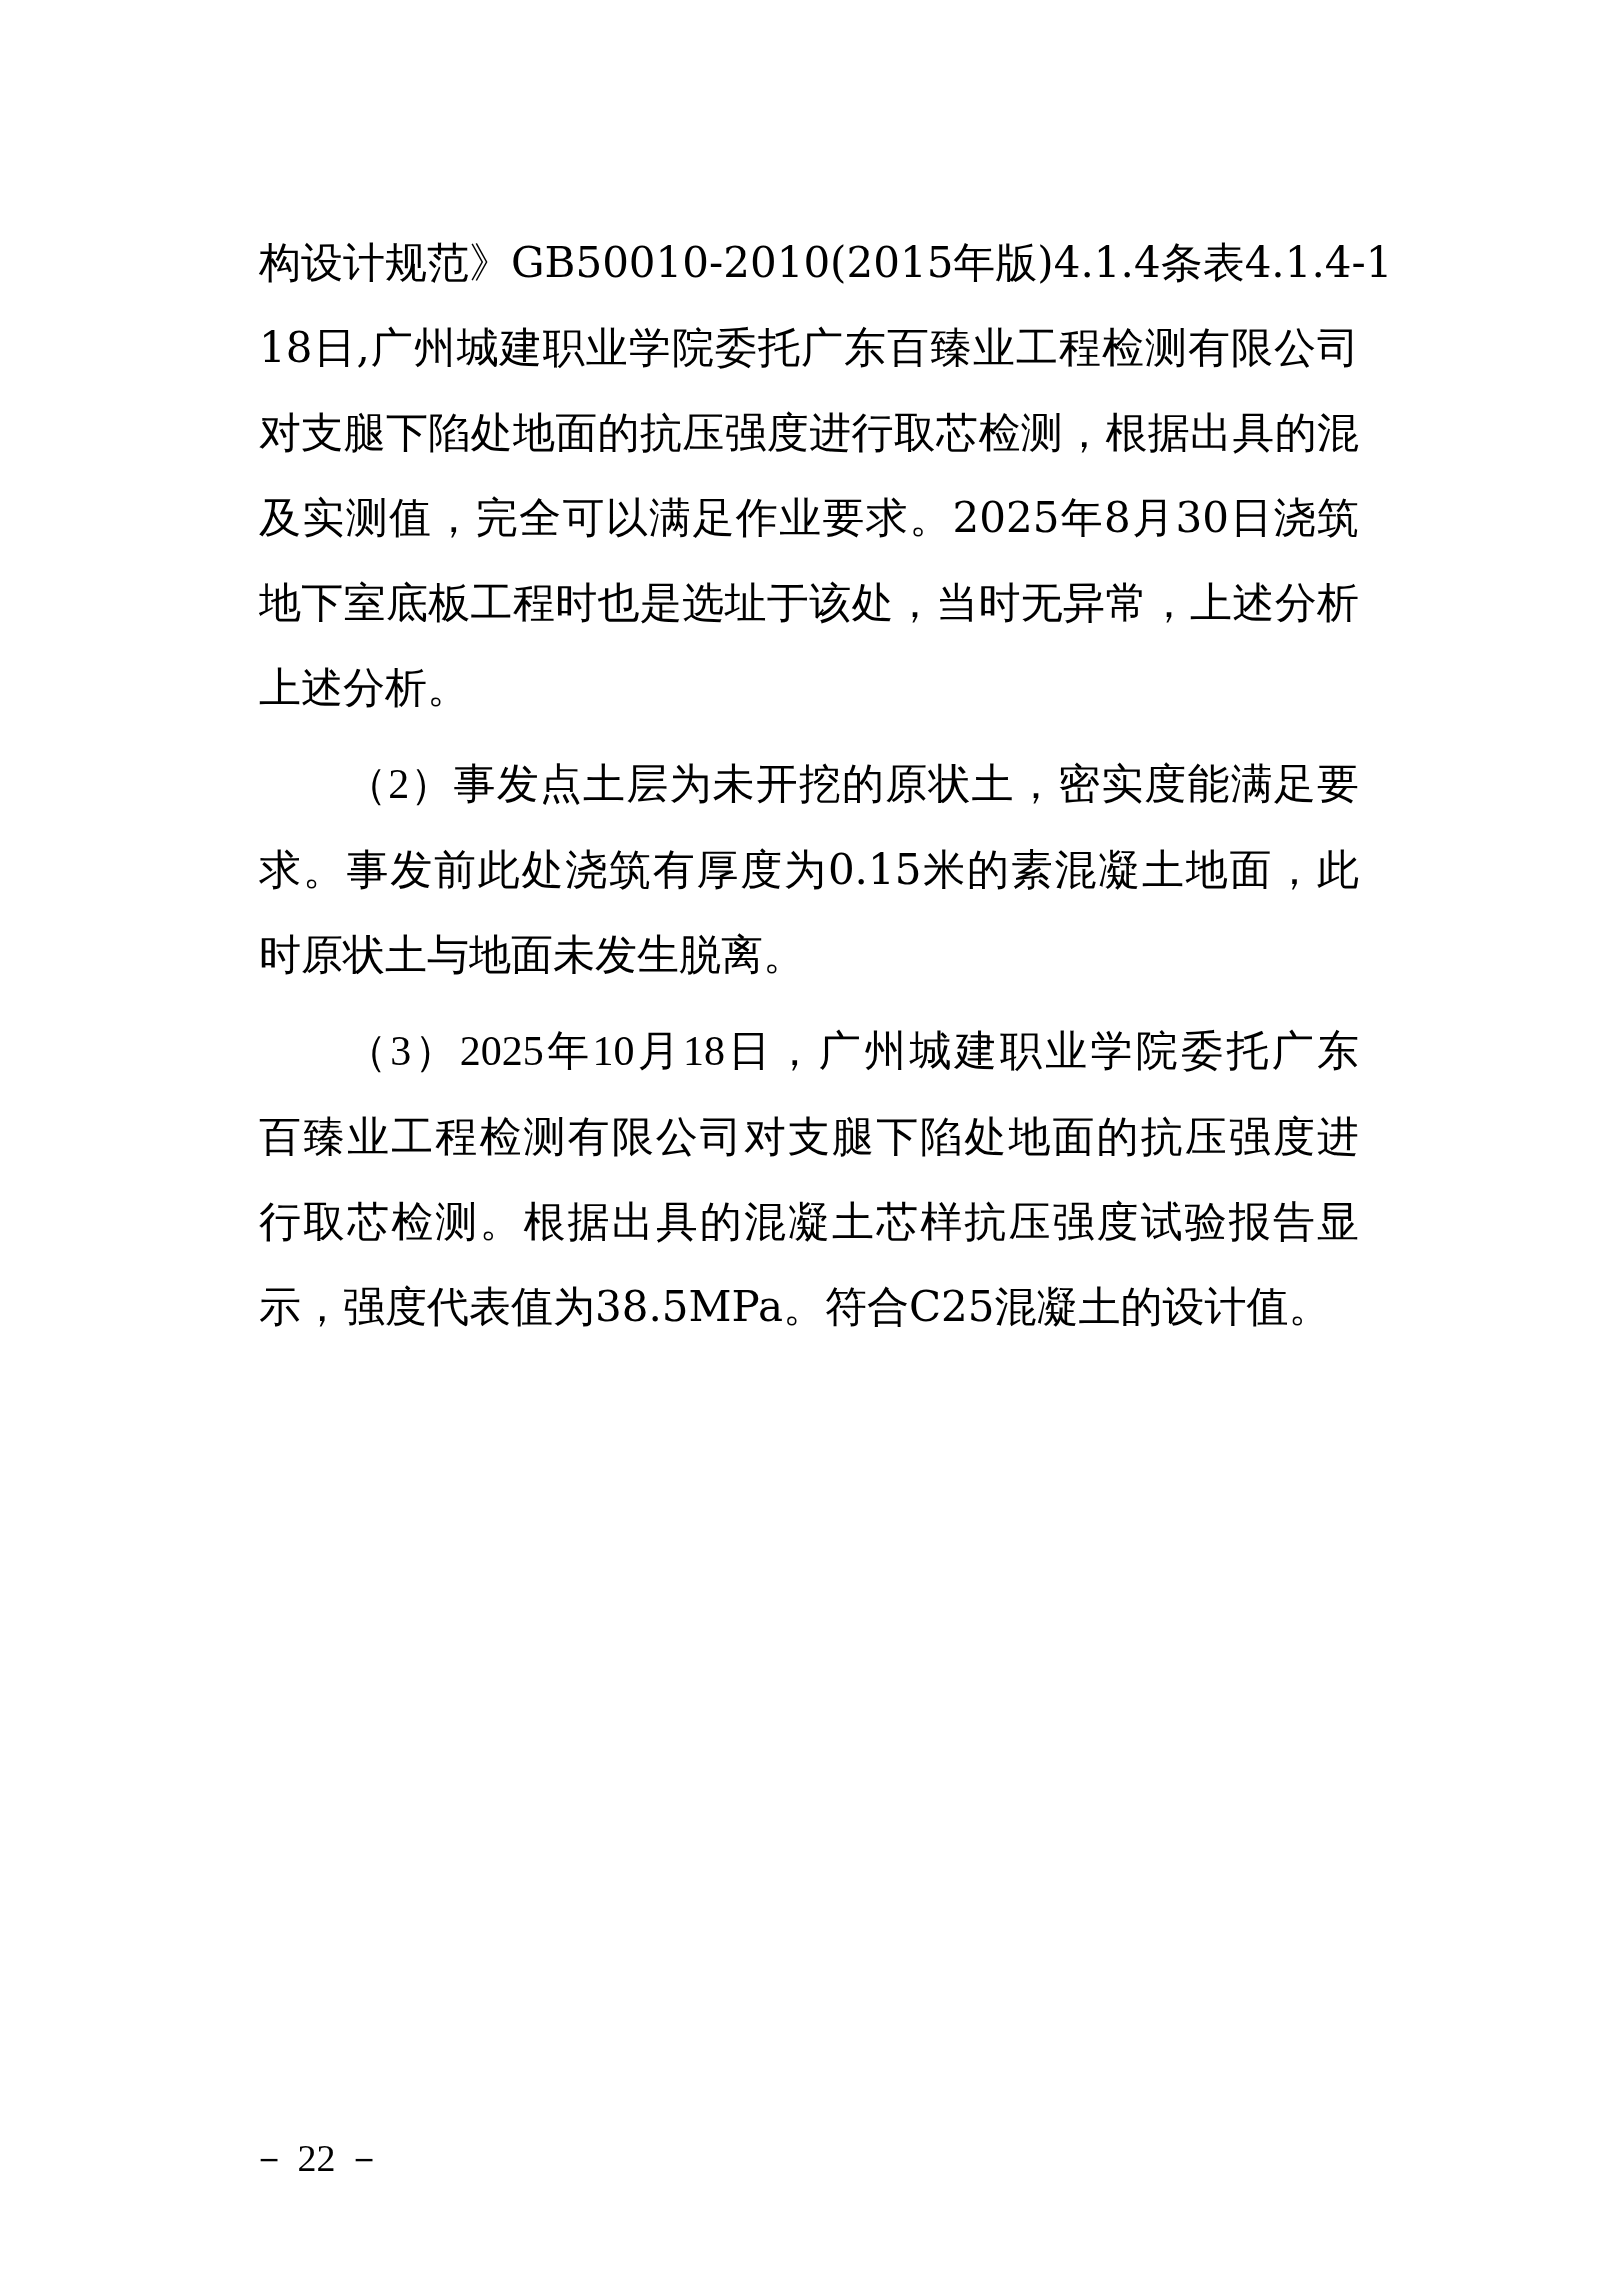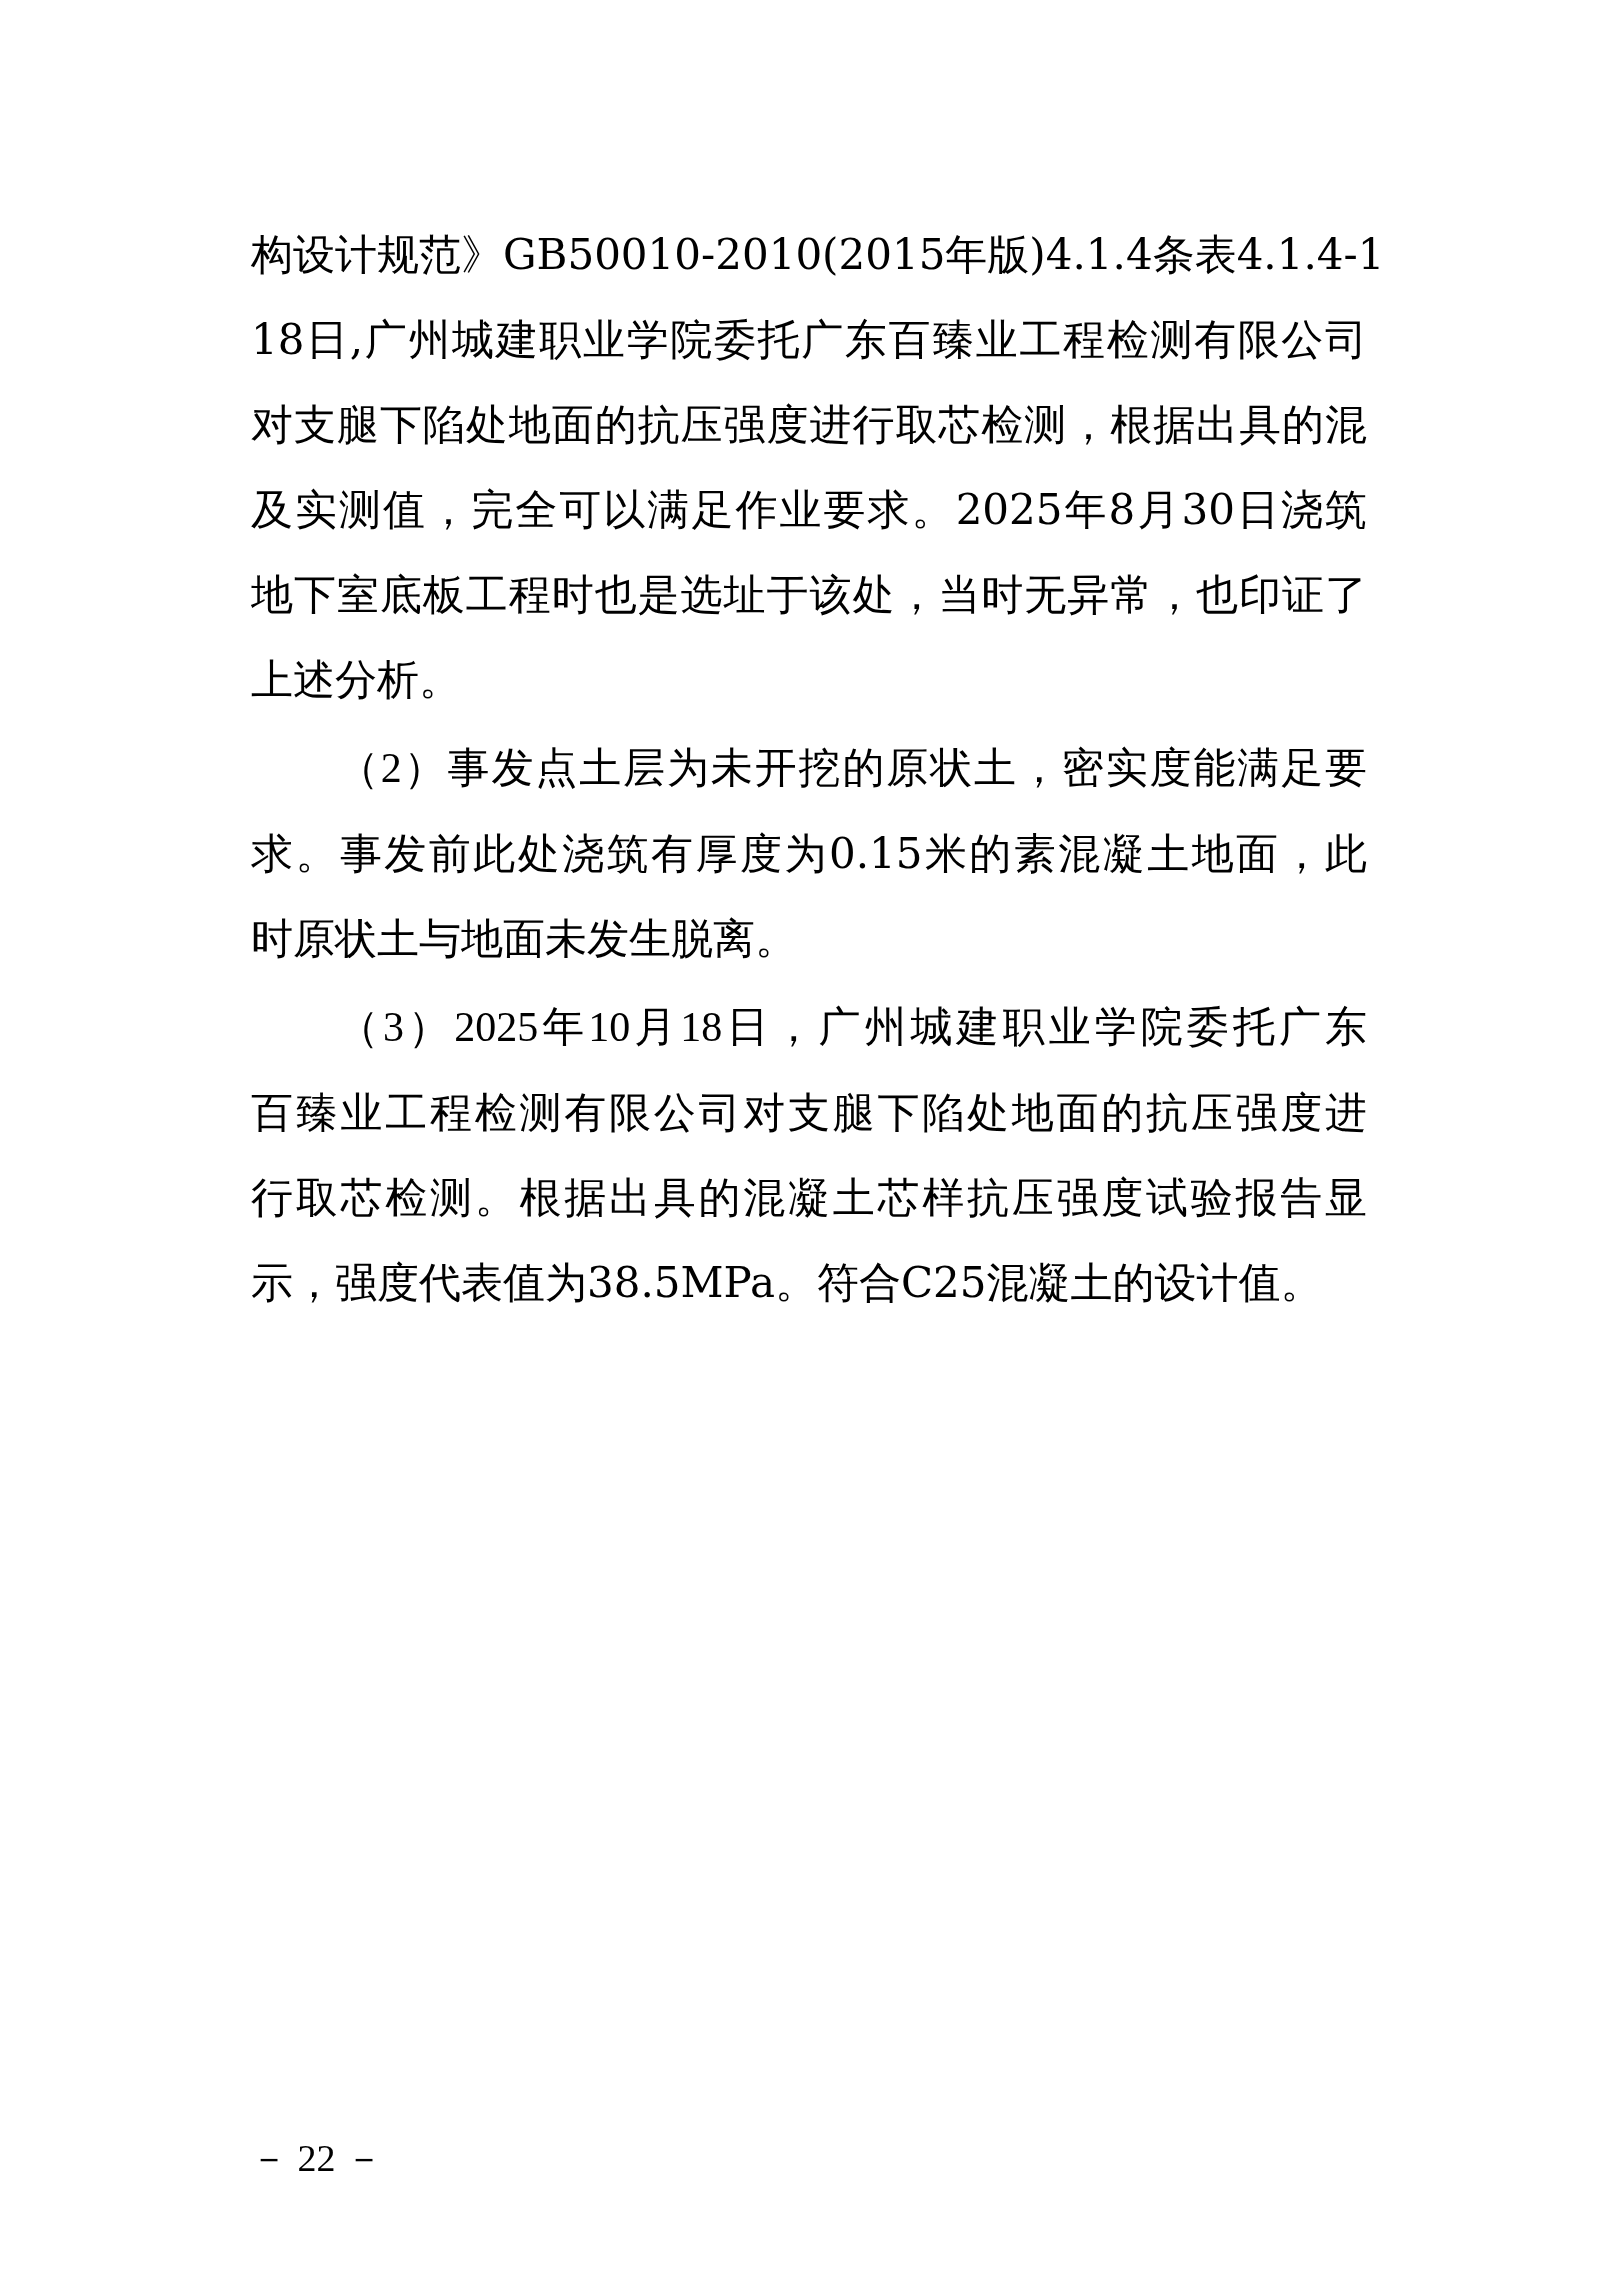--- a/index.html
+++ b/index.html
@@ -15,21 +15,21 @@
     font-family: "DejaVu Serif", "Liberation Serif", serif;
     color: #000000;
   }
   .page-body {
     position: absolute;
     left: 247px;
     top: 208px;
     width: 1124px;
   }
   .paragraph {
-    margin: 4px;
+    margin: 12px;
     padding: 0;
   }
   .line {
     display: block;
     height: 85px;
     line-height: 85px;
     font-size: 42px;
     white-space: nowrap;
     text-align: justify;
     text-align-last: justify;
@@ -57,21 +57,21 @@
 </head>
 <body>
 
 <div class="page-body">
 
   <div class="paragraph">
     <span class="line">构设计规范》GB50010-2010(2015年版)4.1.4条表4.1.4-1</span>
     <span class="line">18日,广州城建职业学院委托广东百臻业工程检测有限公司</span>
     <span class="line">对支腿下陷处地面的抗压强度进行取芯检测，根据出具的混</span>
     <span class="line">及实测值，完全可以满足作业要求。2025年8月30日浇筑</span>
-    <span class="line">地下室底板工程时也是选址于该处，当时无异常，也印证了</span>
+    <span class="line">地下室底板工程时也是选址于该处，当时无异常，上述分析</span>
     <span class="line last">上述分析。</span>
   </div>
 
   <div class="paragraph">
     <span class="line indent">（2）事发点土层为未开挖的原状土，密实度能满足要</span>
     <span class="line">求。事发前此处浇筑有厚度为0.15米的素混凝土地面，此</span>
     <span class="line last">时原状土与地面未发生脱离。</span>
   </div>
 
   <div class="paragraph">

